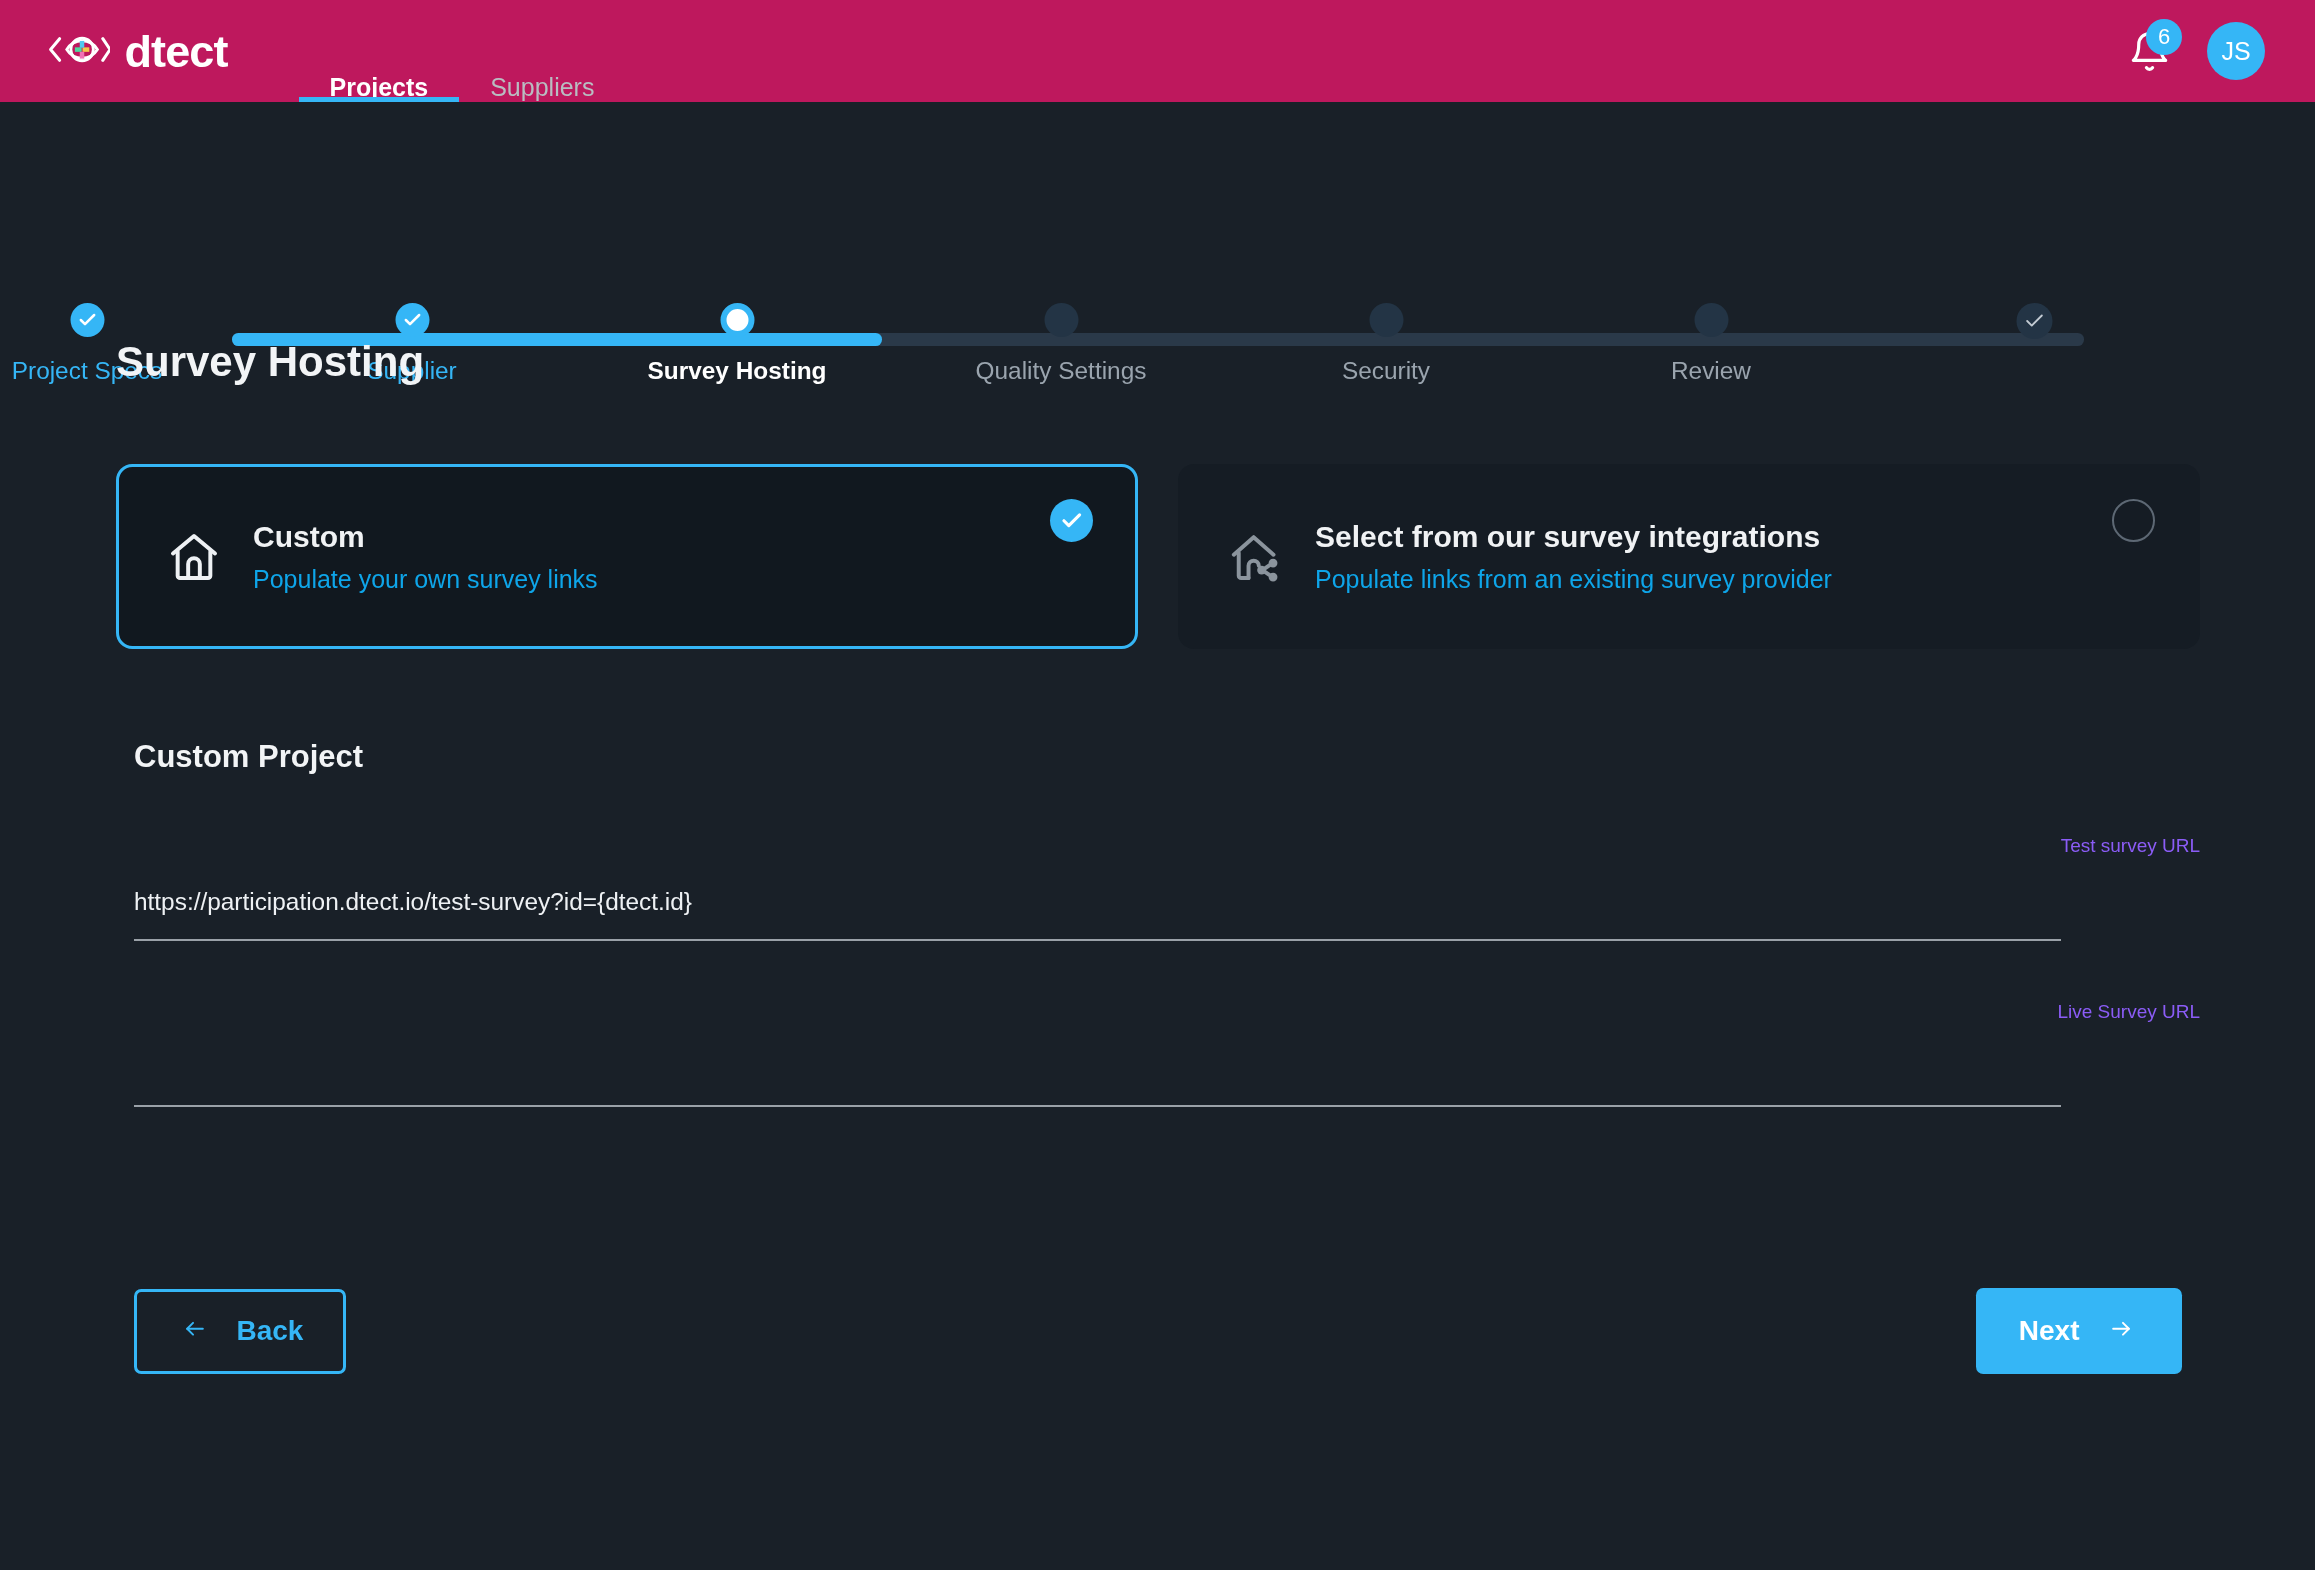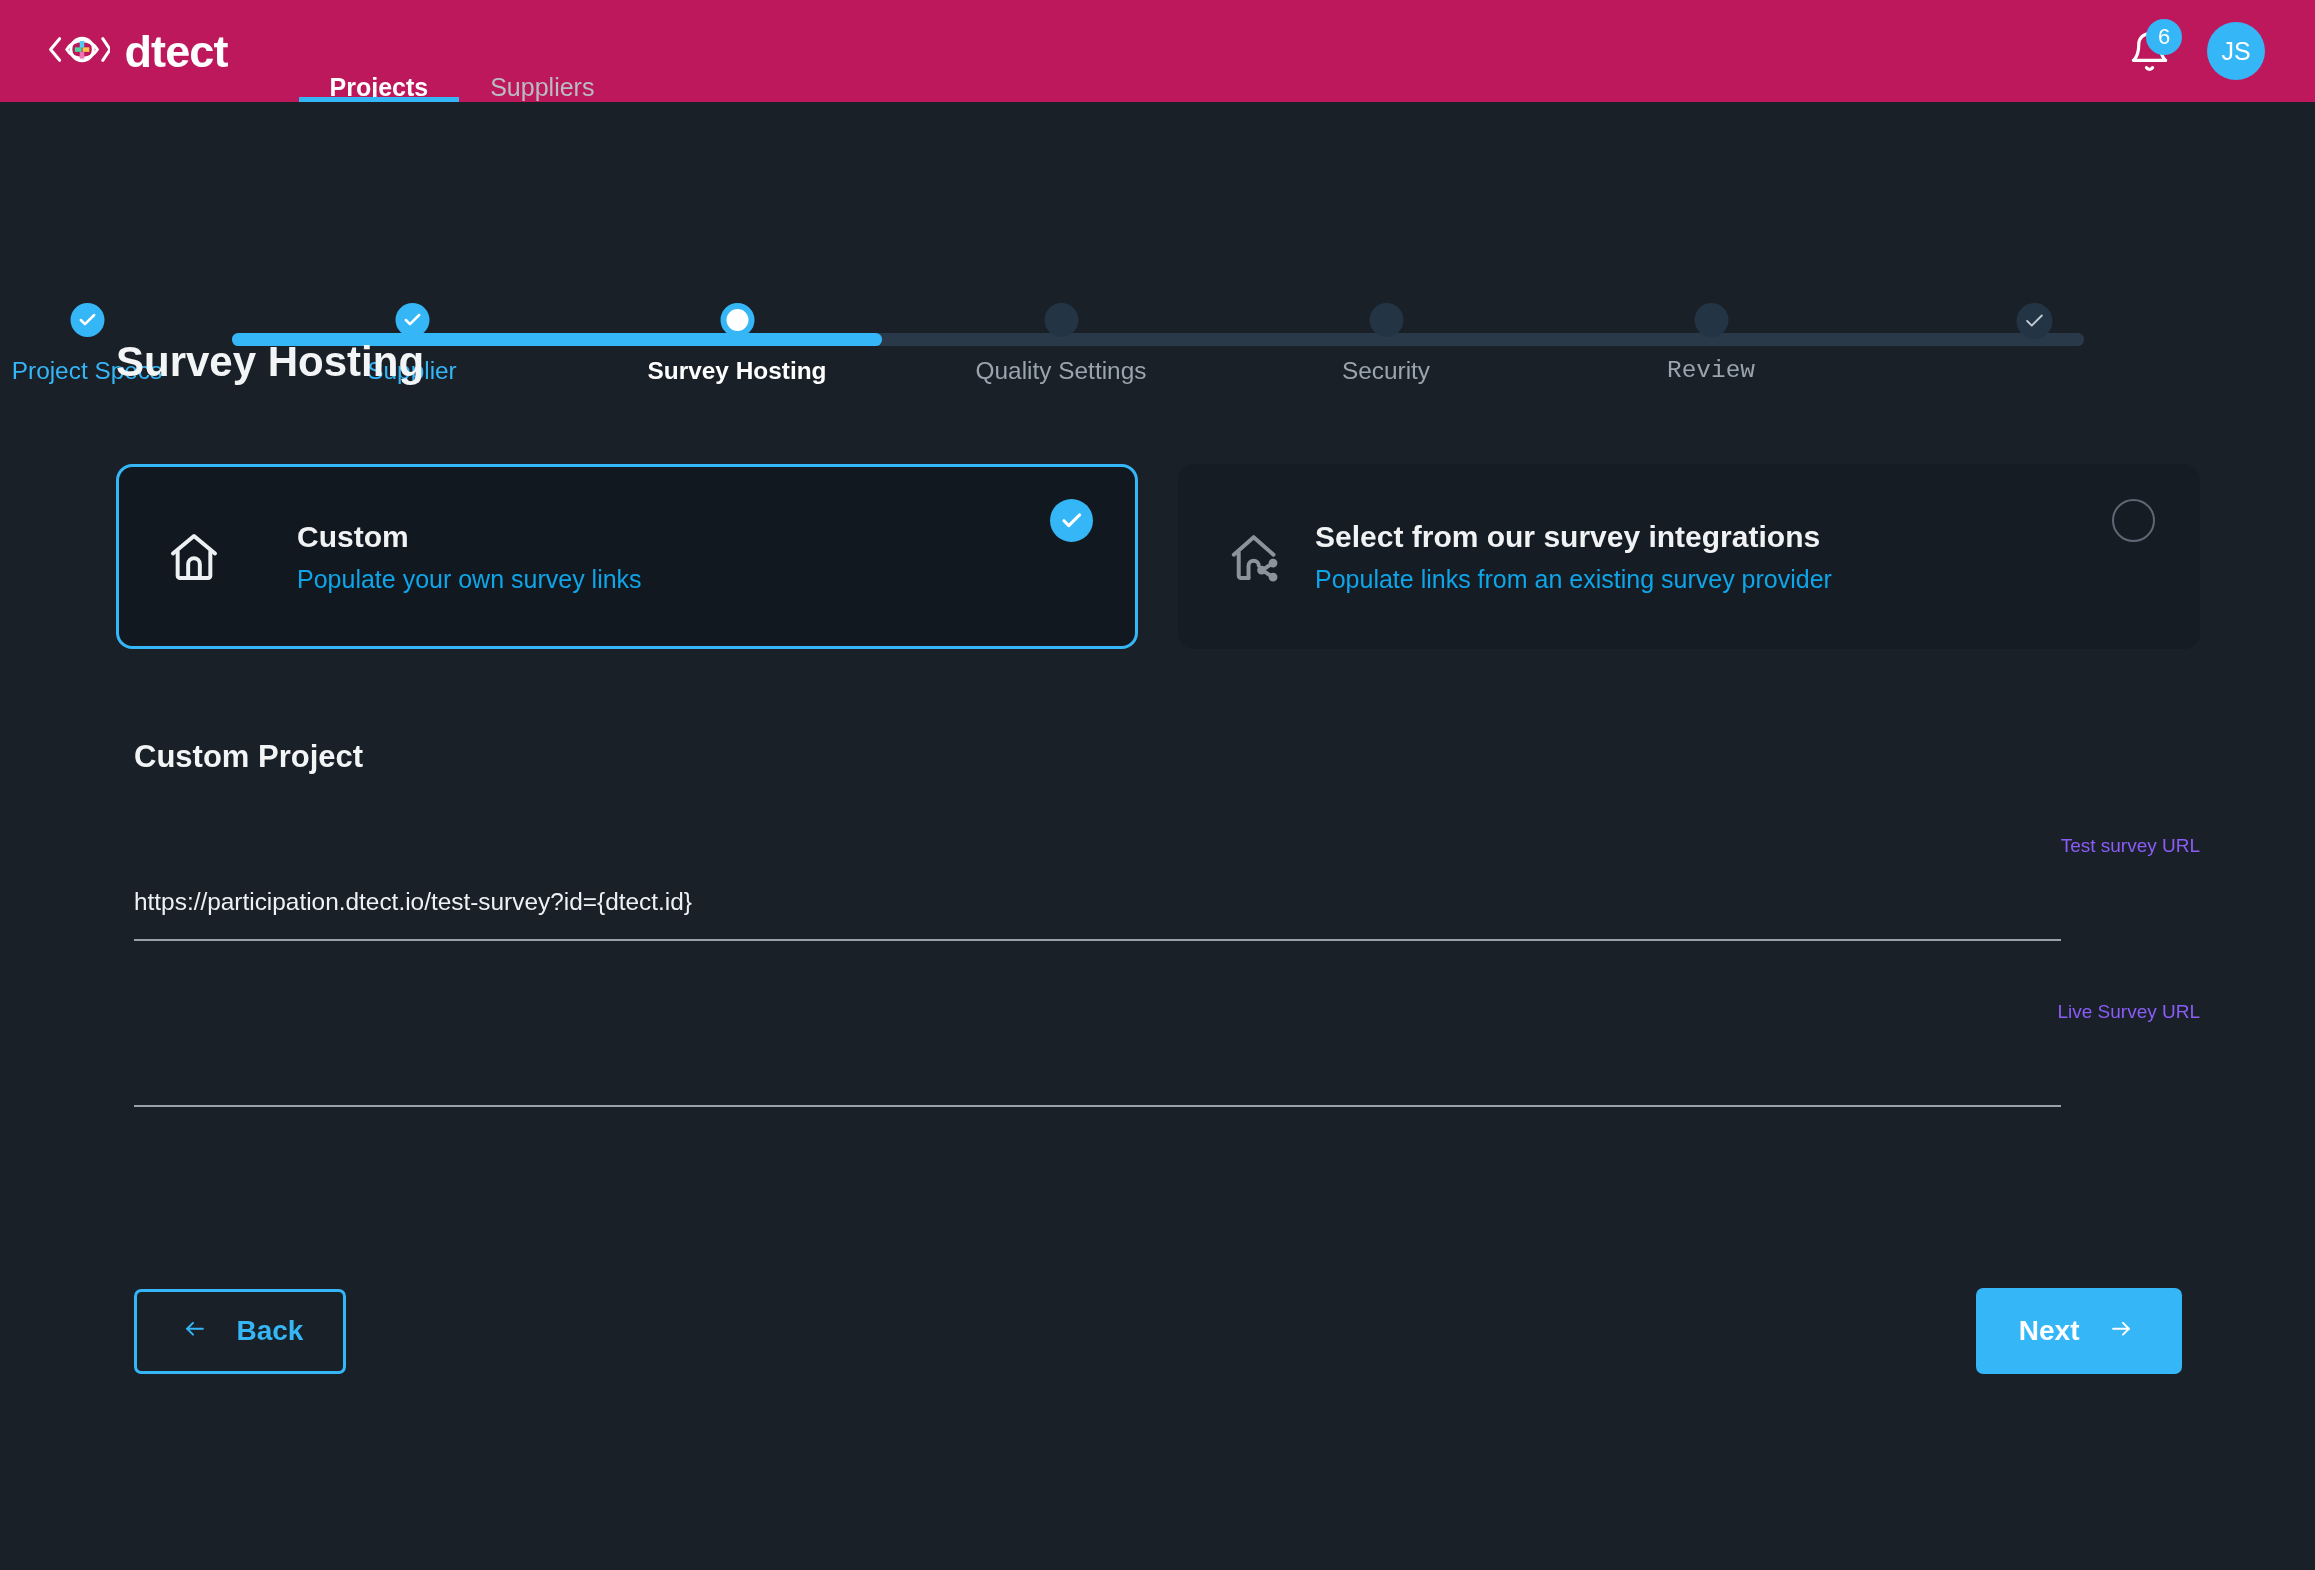--- a/index.html
+++ b/index.html
@@ -171,21 +171,20 @@
     position: relative;
     display: flex;
     align-items: center;
     padding: 0 47px;
     cursor: pointer;
     border: 3.6px solid transparent;
   }
   .option-card.selected {
     border-color: #35b6f6;
     background: #11181f;
-    gap: 44px;
   }
   .option-card-icon {
     margin-right: 31px;
     flex: 0 0 auto;
     display: flex; align-items: center;
   }
   .option-card-text { display: flex; flex-direction: column; gap: 11px; }
   .option-title {
     font-size: 30px;
     font-weight: 700;
@@ -343,21 +342,21 @@
     <div class="step" style="left:974px;">
       <div class="step-dot todo"></div>
       <div class="step-label todo">Quality Settings</div>
     </div>
 
     <div class="step" style="left:1299px;">
       <div class="step-dot todo"></div>
       <div class="step-label todo">Security</div>
     </div>
 
-    <div class="step" style="left:1624px;font-family:Liberation Mono, monospace;">
+    <div class="step" style="left:1624px;">
       <div class="step-dot todo"></div>
       <div class="step-label todo">Review</div>
     </div>
 
     <div class="step" style="left:1947px;">
       <div class="step-dot endcheck">
         <svg width="22" height="22" viewBox="0 0 24 24" fill="none" stroke="#c3cbd3" stroke-width="2" stroke-linecap="round" stroke-linejoin="round">
             <polyline points="20 6 9 17 4 12"></polyline>
           </svg>
       </div>

